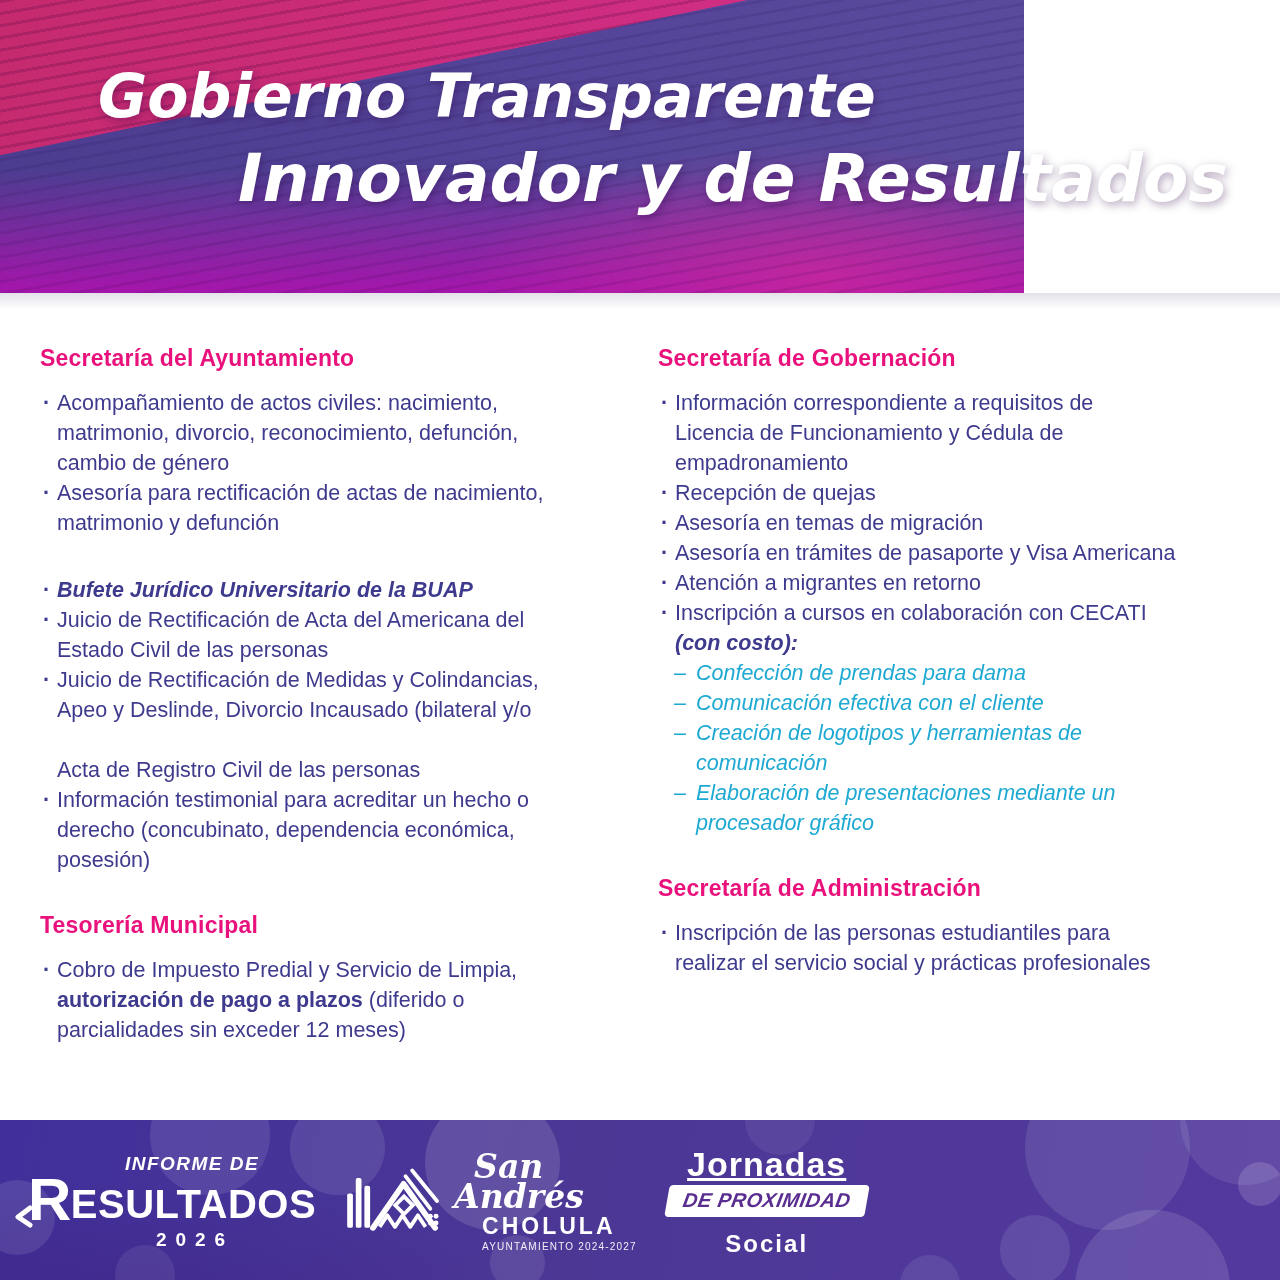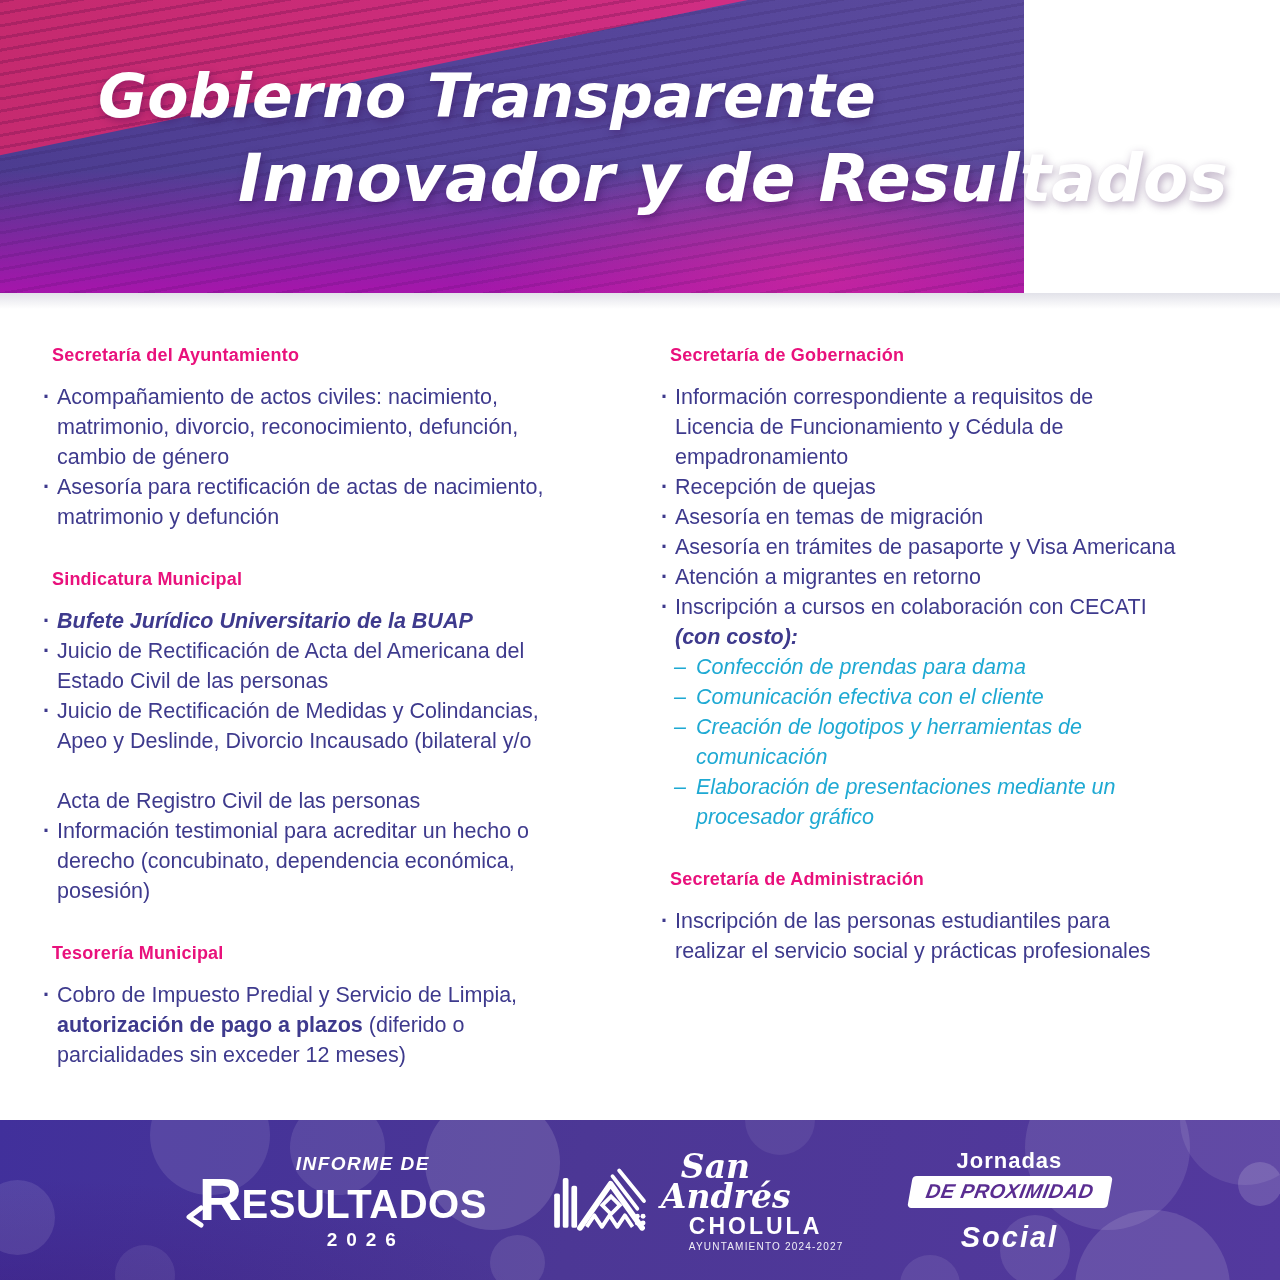--- a/index.html
+++ b/index.html
@@ -39,68 +39,68 @@
   .content{
     position:absolute;top:293px;left:0;width:1280px;height:827px;
     background:linear-gradient(to bottom,#e2e2e9 0,#ffffff 16px);
     box-sizing:border-box;padding:52px 34px 0 40px;
     display:flex;gap:24px;overflow:hidden;
   }
   .col-left{width:594px;flex:none;}
   .col-right{width:582px;flex:none;}
   .sec{margin-bottom:37px;}
   .sec-h{
-    margin:0 0 16px 12px;font-size:18px;font-weight:bold;color:#e9117c;letter-spacing:.2px;
+    margin:0 0 16px 0;font-size:23px;font-weight:bold;color:#e9117c;letter-spacing:.2px;
   }
   .item{
     position:relative;font-size:21.5px;line-height:30px;color:#3e3a8d;
     padding-left:17px;
   }
   .item .marker{position:absolute;left:3px;top:0;font-weight:bold;}
   .item-dash{margin-left:14px;padding-left:24px;color:#1ea9d3;font-style:italic;}
   .item-dash .marker{left:2px;font-weight:normal;}
   .sg-b{font-weight:bold;}
   .sg-bi{font-weight:bold;font-style:italic;}
 
   
   .footer{
     position:absolute;left:0;bottom:0;width:1280px;height:160px;overflow:hidden;
     background:
       radial-gradient(60% 120% at 0% 120%, rgba(60,20,110,.35), transparent 70%),
       linear-gradient(100deg,#41309b 0%,#4c3795 45%,#53399e 100%);
   }
   .bk{position:absolute;border-radius:50%;background:rgba(255,255,255,.10);}
   .logos{
-    position:absolute;inset:0;display:flex;align-items:center;justify-content:center;
-    gap:66px;color:#ffffff;padding-top:4px;padding-left:28px;
+    position:absolute;inset:0;display:flex;align-items:center;justify-content:flex-start;
+    gap:30px;color:#ffffff;padding-top:4px;padding-left:28px;
   }
   
   .logo-informe{text-align:center;}
   .li-kicker{font-style:italic;font-weight:bold;font-size:19px;letter-spacing:1.5px;margin-left:40px;}
   .li-main{display:flex;align-items:flex-end;font-weight:bold;font-size:40px;letter-spacing:.5px;line-height:1;margin-top:2px;}
   .li-r{position:relative;font-size:60px;line-height:.78;margin-right:-1px;}
   .li-r svg{position:absolute;left:-16px;bottom:-4px;}
   .li-year{font-weight:bold;font-size:19px;letter-spacing:9px;margin-top:5px;margin-left:46px;}
   
   .logo-sa{display:flex;align-items:center;gap:12px;}
   .sa-text{display:flex;flex-direction:column;line-height:1;}
   .sa-name{font-family:"DejaVu Serif",serif;font-style:italic;font-weight:bold;font-size:33px;line-height:.88;}
   .sa-name .n1{display:block;margin-left:20px;}
   .sa-name .n2{display:block;}
   .sa-city{font-weight:bold;font-size:23px;letter-spacing:3px;margin-top:4px;margin-left:28px;}
   .sa-admin{font-size:10px;letter-spacing:1.2px;opacity:.92;margin-top:4px;margin-left:28px;}
   
   .logo-jo{text-align:center;}
-  .jo-line1{font-weight:bold;font-size:22px;letter-spacing:1px;line-height:1;}
+  .jo-line1{font-weight:bold;font-size:34px;letter-spacing:1px;line-height:1;text-decoration:underline;}
   .jo-pill{
     display:inline-block;background:#ffffff;color:#5a2d91;transform:skewX(-10deg);
     padding:4px 16px 5px 16px;border-radius:4px;margin-top:4px;
     font-style:italic;font-weight:bold;font-size:20px;letter-spacing:.5px;
   }
-  .jo-line3{font-weight:bold;font-style:italic;font-size:29px;letter-spacing:2px;margin-top:13px;}
+  .jo-line3{font-weight:bold;font-size:24px;letter-spacing:2px;margin-top:13px;}
 </style>
 </head>
 <body>
 
 <div class="canvas">
 
   <div class="hero">
     <div class="hero-magenta"></div>
     <div class="hero-stripes"></div>
     <div class="hero-title1">Gobierno Transparente</div>
@@ -108,21 +108,20 @@
   </div>
 
   <div class="content">
     <div class="col-left" id="col-left">
         <section class="sec">
           <h2 class="sec-h">Secretaría del Ayuntamiento</h2>
           <div class="item"><span class="marker">·</span><span class="sg-r">Acompañamiento de actos civiles: nacimiento,</span><br><span class="sg-r">matrimonio, divorcio, reconocimiento, defunción,</span><br><span class="sg-r">cambio de género</span></div>
           <div class="item"><span class="marker">·</span><span class="sg-r">Asesoría para rectificación de actas de nacimiento,</span><br><span class="sg-r">matrimonio y defunción</span></div>
         </section>
         <section class="sec">
-          <h2 class="sec-h">Sindicatura Municipal</h2>
           <div class="item"><span class="marker">·</span><span class="sg-bi">Bufete Jurídico Universitario de la BUAP</span></div>
           <div class="item"><span class="marker">·</span><span class="sg-r">Juicio de Rectificación de Acta del Americana del</span><br><span class="sg-r">Estado Civil de las personas</span></div>
           <div class="item"><span class="marker">·</span><span class="sg-r">Juicio de Rectificación de Medidas y Colindancias,</span><br><span class="sg-r">Apeo y Deslinde, Divorcio Incausado (bilateral y/o</span><br><br><span class="sg-r">Acta de Registro Civil de las personas</span></div>
           <div class="item"><span class="marker">·</span><span class="sg-r">Información testimonial para acreditar un hecho o</span><br><span class="sg-r">derecho (concubinato, dependencia económica,</span><br><span class="sg-r">posesión)</span></div>
         </section>
         <section class="sec">
           <h2 class="sec-h">Tesorería Municipal</h2>
           <div class="item"><span class="marker">·</span><span class="sg-r">Cobro de Impuesto Predial y Servicio de Limpia,</span><br><span class="sg-b">autorización de pago a plazos</span><span class="sg-r"> (diferido o</span><br><span class="sg-r">parcialidades sin exceder 12 meses)</span></div>
         </section>
       </div>

